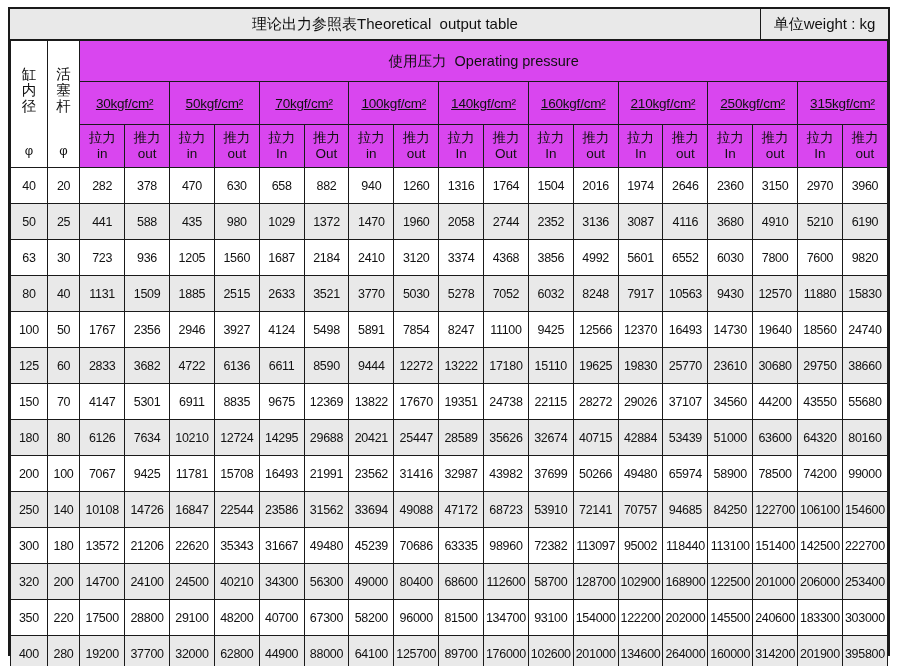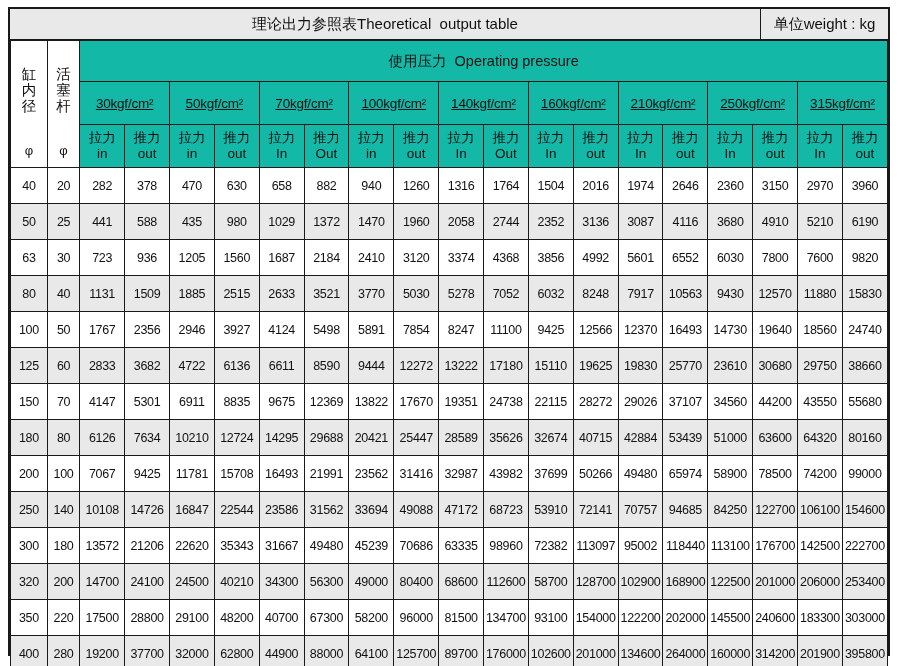--- a/index.html
+++ b/index.html
@@ -2,21 +2,21 @@
 <html><head>
 <meta charset="utf-8">
 <style>
   html,body { margin:0; padding:0; }
   body {
     width:900px; height:666px; background:#ffffff; position:relative;
     font-family:"Liberation Sans","DejaVu Sans",sans-serif; color:#111;
   }
   .outer {
     position:absolute; left:8px; top:7px; width:882px; height:649px;
-    border:2px solid #1a1a1a; box-sizing:border-box; background:#14b8a6;
+    border:2px solid #1a1a1a; box-sizing:border-box; background:#d946ef;
   }
   .titlebar {
     display:flex; height:31px; background:#e9e9e9;
     border-bottom:1px solid #1a1a1a; box-sizing:border-box;
   }
   .titlebar .t {
     flex:1; display:flex; align-items:center; justify-content:center;
     font-size:15px; white-space:pre;
   }
   .titlebar .u {
@@ -401,21 +401,21 @@
           <td>49480</td>
           <td>45239</td>
           <td>70686</td>
           <td>63335</td>
           <td>98960</td>
           <td>72382</td>
           <td>113097</td>
           <td>95002</td>
           <td>118440</td>
           <td>113100</td>
-          <td>176700</td>
+          <td>151400</td>
           <td>142500</td>
           <td>222700</td>
         </tr>
         <tr class="alt">
           <td>320</td>
           <td>200</td>
           <td>14700</td>
           <td>24100</td>
           <td>24500</td>
           <td>40210</td>

